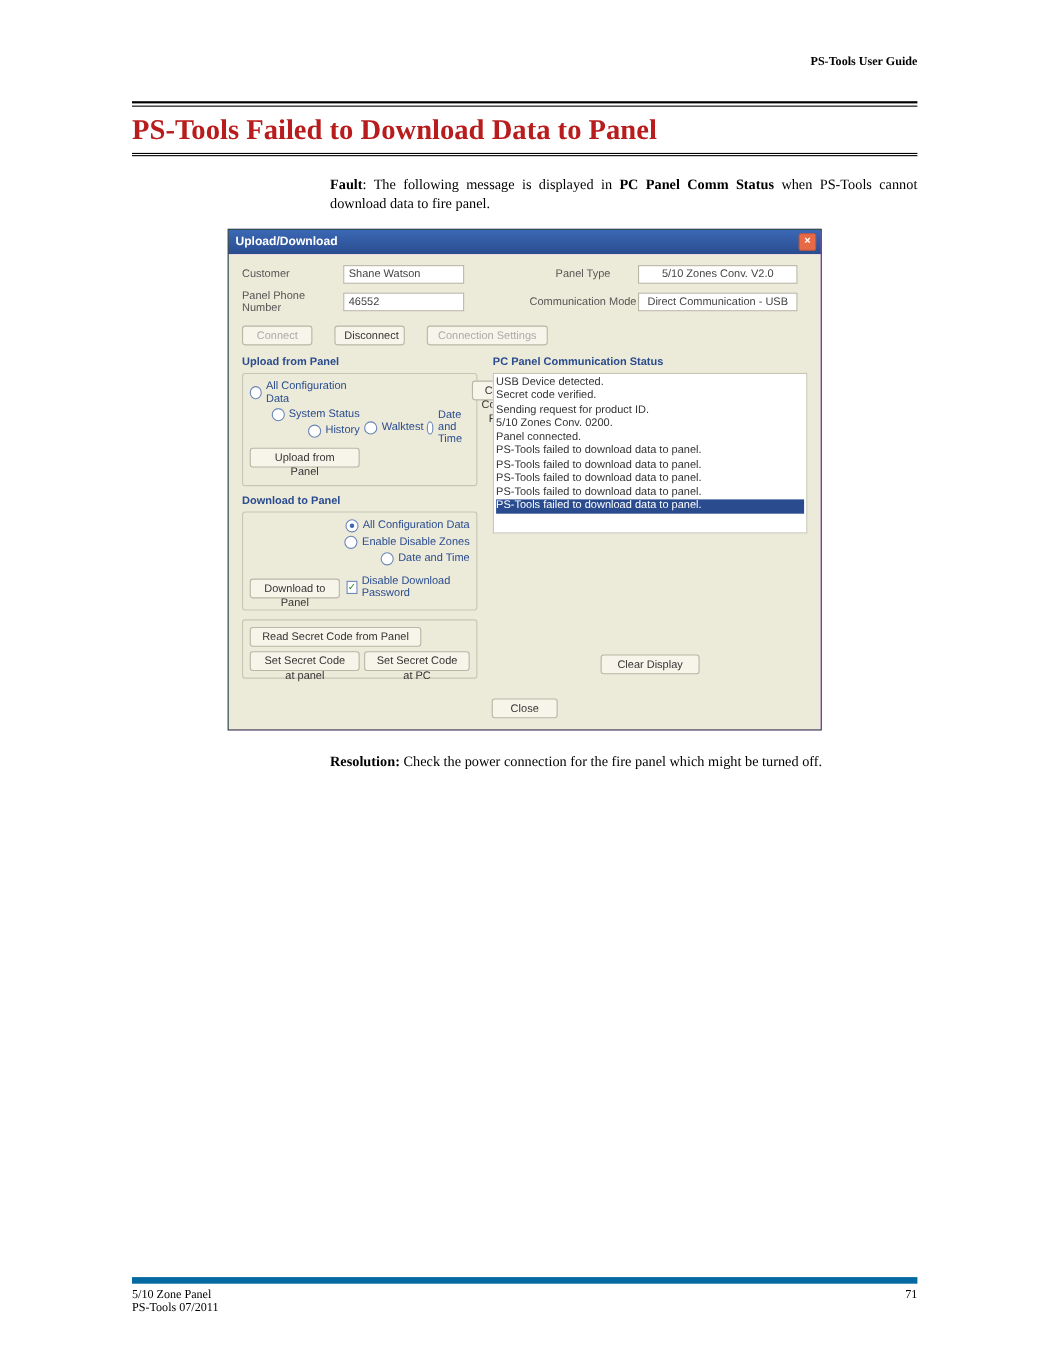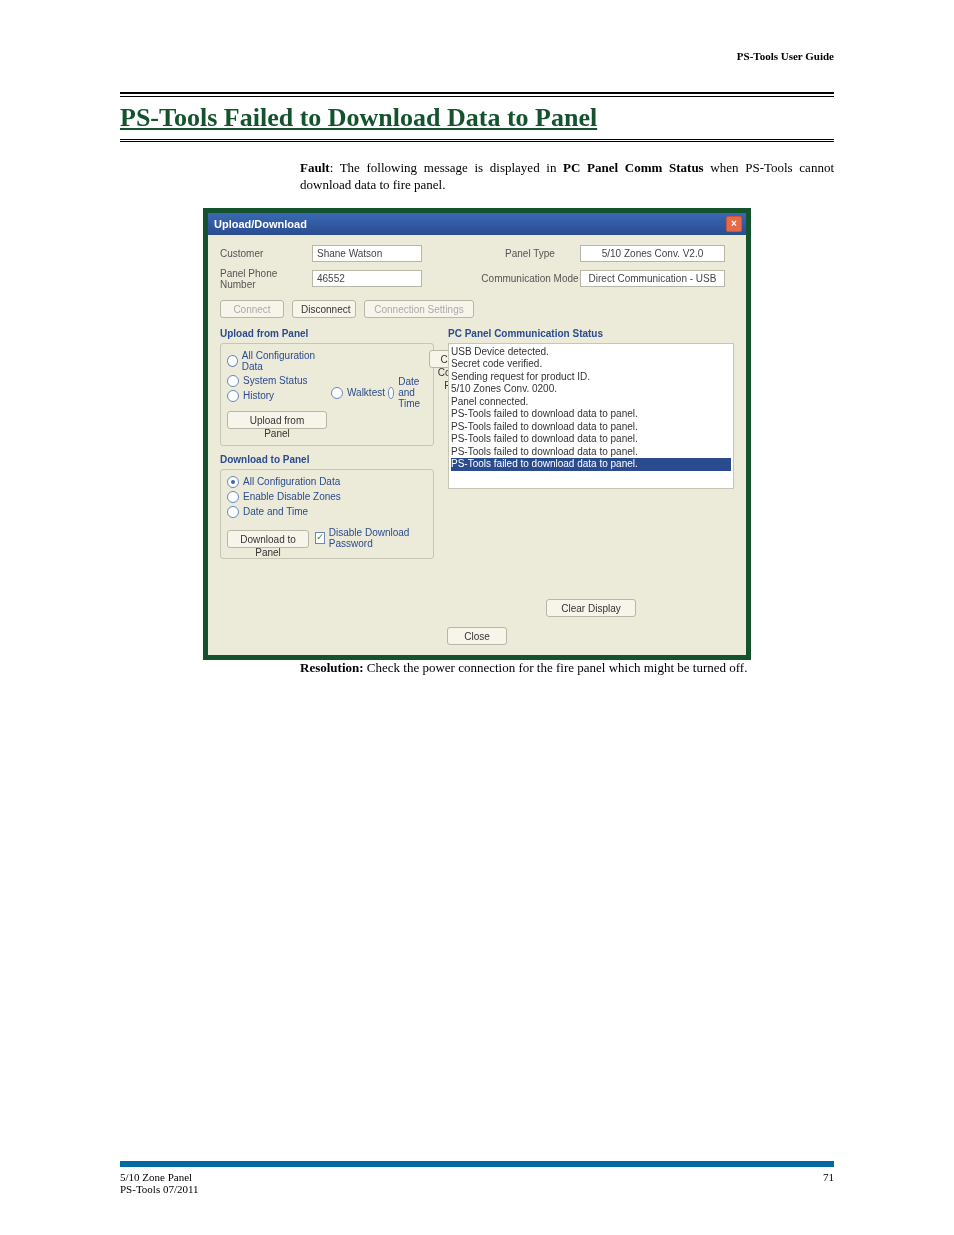--- a/index.html
+++ b/index.html
@@ -28,26 +28,25 @@
     border: none;
     border-top: 2px solid #000;
     margin: 8px 0 2px 0;
   }
   .hr-thin {
     border: none;
     border-top: 1px solid #000;
     margin: 0 0 6px 0;
   }
   .section-title {
-    color: #14532d;
+    color: #b91c1c;
     font-size: 26px;
     font-weight: bold;
     margin: 0 0 6px 0;
     font-family: "Times New Roman", serif;
-    text-decoration: underline;
   }
   .hr-below-title1 {
     border: none;
     border-top: 1px solid #000;
     margin: 2px 0 1px 0;
   }
   .hr-below-title2 {
     border: none;
     border-top: 1px solid #000;
     margin: 0 0 18px 0;
@@ -55,22 +54,22 @@
   .body-text {
     font-size: 13px;
     line-height: 1.3;
     margin-left: 180px;
     text-align: justify;
   }
   .body-text b { font-weight: bold; }
   
   .dialog-wrap {
     width: 538px;
-    margin: 14px auto 0 auto;
-    border: 5px solid #14532d;
+    margin: 14px auto 20px auto;
+    border: 1px solid #14532d;
     font-family: Tahoma, Arial, sans-serif;
     font-size: 10px;
     color: #333;
     background: #d946ef;
   }
   .titlebar {
     background: linear-gradient(180deg, #3b68b5 0%, #2a4c8f 100%);
     color: #fff;
     font-weight: bold;
     font-size: 11px;
@@ -111,21 +110,21 @@
     font-size: 10px;
     color: #444;
   }
   .info-left .info-field { width: 100px; }
   .info-right .info-label { width: 100px; }
   .info-right .info-field { width: 135px; }
   .conn-row {
     margin-top: 10px;
     margin-bottom: 10px;
     display: flex;
-    gap: 8px;
+    gap: 20px;
   }
   .wbtn {
     border: 1px solid #b8b6a6;
     background: #f7f5ea;
     color: #333;
     border-radius: 3px;
     padding: 2px 8px;
     font-size: 10px;
     font-family: Tahoma, Arial, sans-serif;
     height: 18px;
@@ -155,20 +154,21 @@
     border-radius: 3px;
     padding: 6px 6px;
     margin-bottom: 8px;
   }
   .radio-row {
     display: flex;
     align-items: center;
     margin-bottom: 3px;
     color: #2a4c8f;
     font-size: 10px;
+    justify-content: flex-end;
   }
   .radio {
     width: 10px; height: 10px;
     border-radius: 50%;
     border: 1px solid #6a87b8;
     margin-right: 4px;
     background: #fff;
     display: flex;
     align-items: center; justify-content: center;
   }
@@ -341,20 +341,27 @@
             <div class="dl-row">
               <button class="wbtn" style="width:100px">Download to Panel</button>
               <span class="radio-row">
                   <span class="check">✓</span>
                   <span>Disable Download Password</span>
                 </span>
             </div>
           </div>
 
 
+          <div class="group-box">
+            <button class="wbtn long-btn">Read Secret Code from Panel</button>
+            <div class="btn-row">
+              <button class="wbtn" style="width:126px">Set Secret Code at panel</button>
+              <button class="wbtn" style="width:120px">Set Secret Code at PC</button>
+            </div>
+          </div>
         </div>
 
         <div class="col-right">
           <div class="group-header">PC Panel Communication Status</div>
           <div class="status-box">
             <div>USB Device detected.</div>
             <div>Secret code verified.</div>
             <div>Sending request for product ID.</div>
             <div>5/10 Zones Conv. 0200.</div>
             <div>Panel connected.</div>

